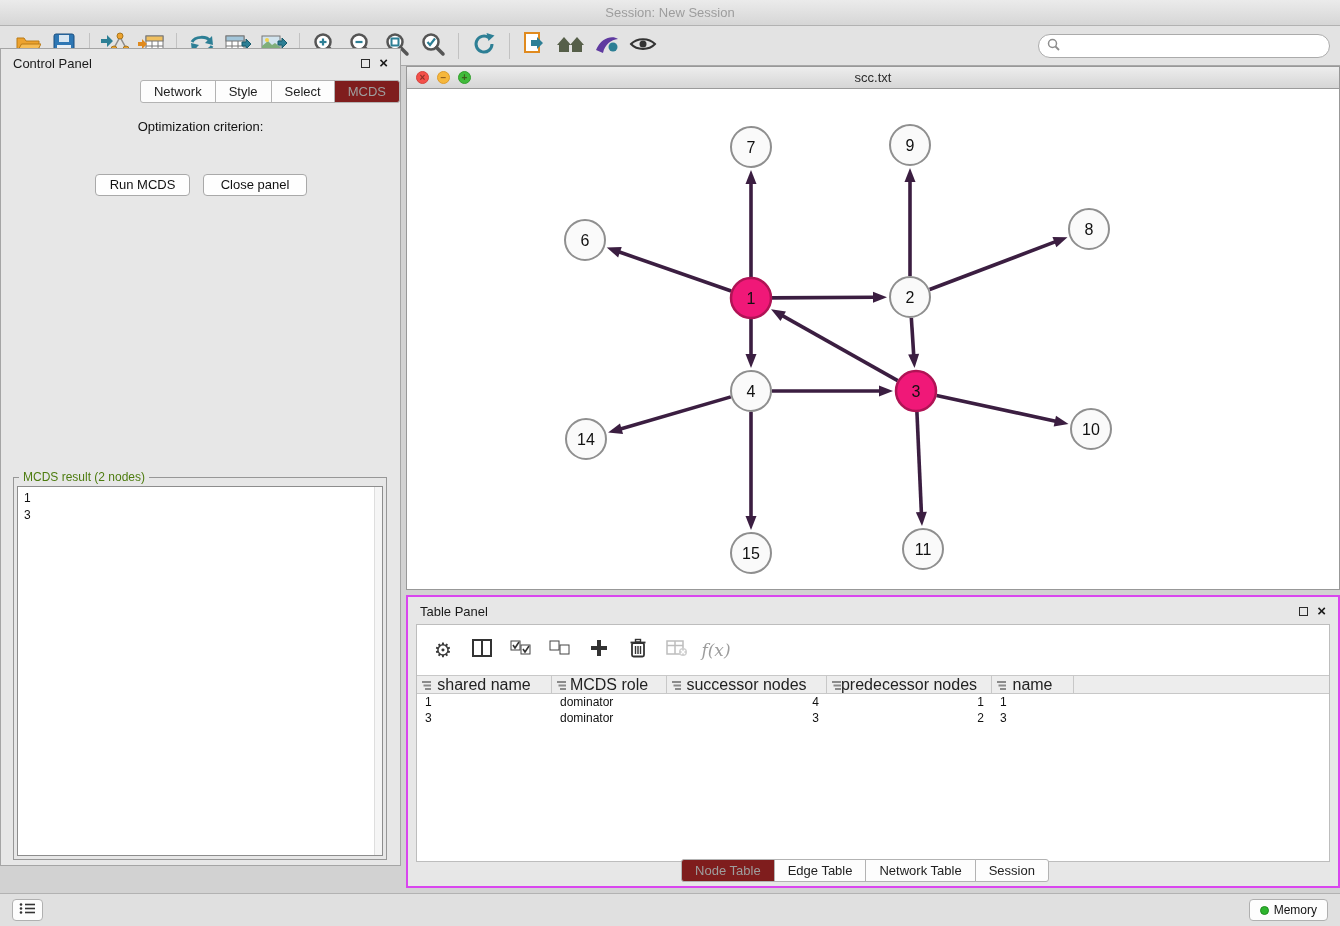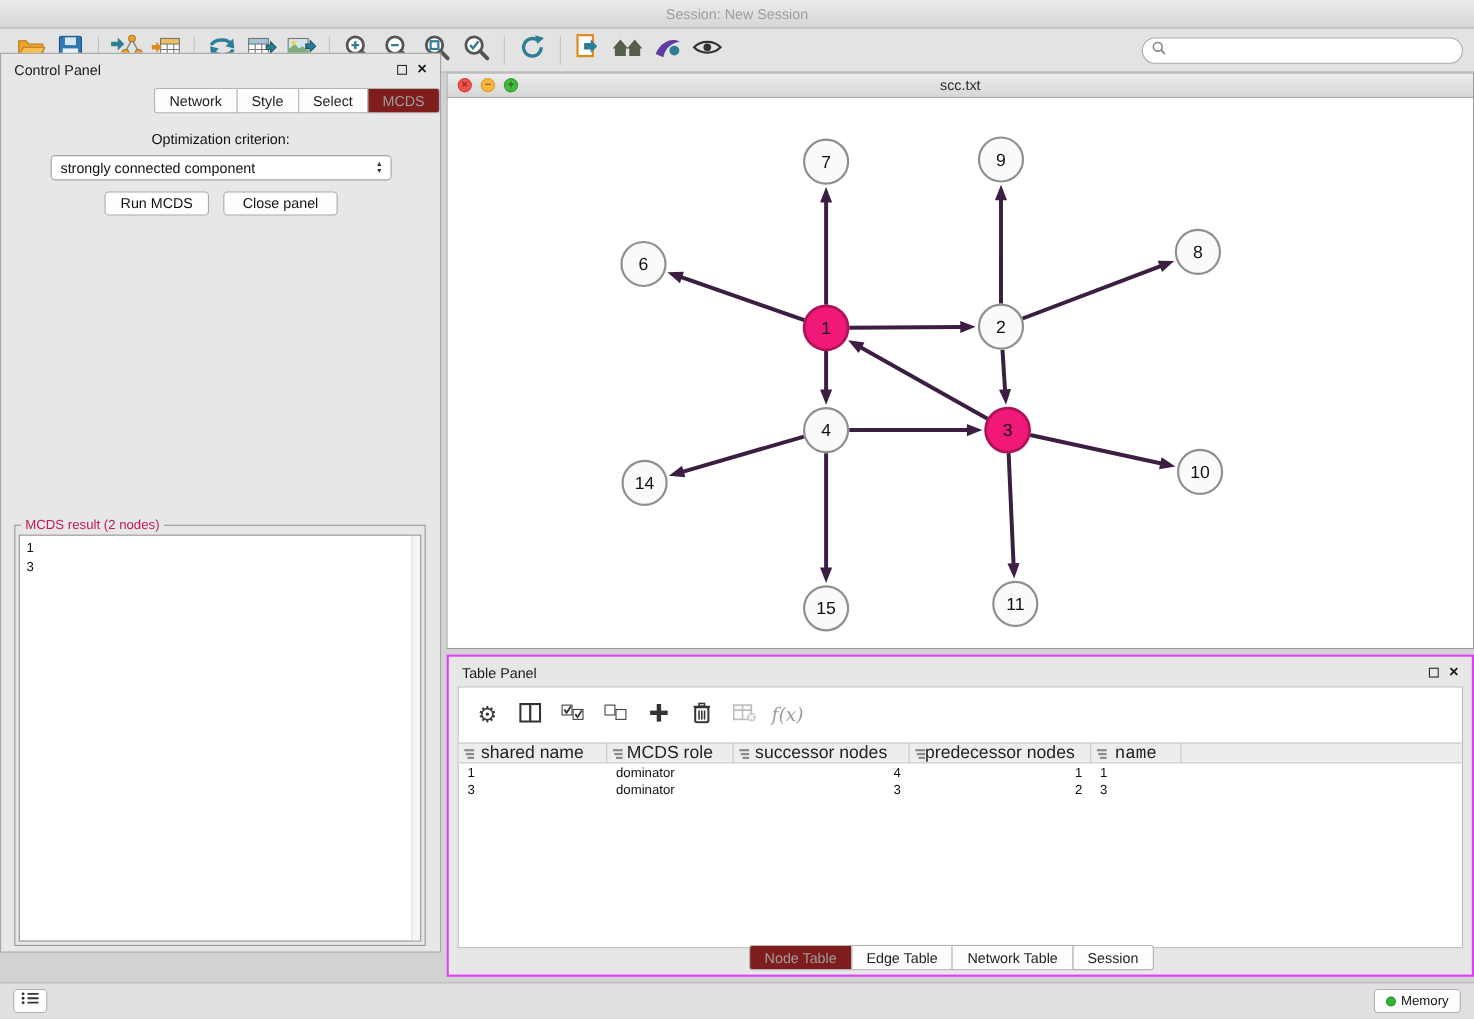--- a/index.html
+++ b/index.html
@@ -63,21 +63,21 @@
   }
   .stepper { margin-left:auto; display:flex; flex-direction:column; align-items:center; font-size:6.5px; line-height:5.5px; color:#333; padding:0 3px; }
   .btn {
     position:absolute; height:22px; background:#fefefe; border:1px solid #a9a9a9;
     border-radius:4px; font-size:13px; color:#111; text-align:center; line-height:20px;
   }
   #run-btn { left:94px; top:125px; width:95px; }
   #close-btn { left:202px; top:125px; width:104px; }
 
   .result-group { position:absolute; left:12px; top:428px; width:374px; height:383px; border:1px solid #979797; }
-  .result-label { position:absolute; top:-8px; left:5px; background:#e7e7e7; padding:0 4px; font-size:12px; color:#be185d; }
+  .result-label { position:absolute; top:-8px; left:5px; background:#e7e7e7; padding:0 4px; font-size:12px; color:#4d7c0f; }
   .result-inner {
     position:absolute; left:3px; right:3px; top:8px; bottom:3px;
     background:#fff; border:1px solid #8d8d8d; font-size:12px; color:#111;
     padding:3px 6px; line-height:17px; overflow:hidden;
   }
   .result-scroll { position:absolute; top:0; bottom:0; right:0; width:8px; background:#f5f5f5; border-left:1px solid #dedede; }
 
   
   .network-window {
     position:absolute; left:406px; top:66px; width:934px; height:524px;
@@ -279,27 +279,20 @@
       <span class="close-x">×</span>
     </span>
   </div>
   <div class="tabs" id="cp-tabs">
       <div class="tab">Network</div>
       <div class="tab">Style</div>
       <div class="tab">Select</div>
       <div class="tab active">MCDS</div>
     </div>
   <div class="opt-label">Optimization criterion:</div>
-  <div class="dropdown">
-    <span>strongly connected component</span>
-    <span class="stepper">
-      <span>▲</span>
-      <span>▼</span>
-    </span>
-  </div>
   <div class="btn" id="run-btn">Run MCDS</div>
   <div class="btn" id="close-btn">Close panel</div>
   <div class="result-group">
     <span class="result-label">MCDS result (2 nodes)</span>
     <div class="result-inner">
       <div id="result-lines">
           <div>1</div>
           <div>3</div>
         </div>
       <div class="result-scroll"></div>
@@ -460,21 +453,21 @@
           <span>successor nodes</span>
         </div>
         <div class="th" style="width: 165px;">
           <svg class="sort-ic" width="10" height="9">
             <rect x="0" y="0" width="9" height="2" fill="#8a8a8a"></rect>
             <rect x="1.5" y="3.5" width="7.5" height="2" fill="#8a8a8a"></rect>
             <rect x="3" y="7" width="6" height="2" fill="#8a8a8a"></rect>
           </svg>
           <span>predecessor nodes</span>
         </div>
-        <div class="th" style="width: 82px; font-family: Liberation Mono, monospace;">
+        <div class="th" style="width: 82px;">
           <svg class="sort-ic" width="10" height="9">
             <rect x="0" y="0" width="9" height="2" fill="#8a8a8a"></rect>
             <rect x="1.5" y="3.5" width="7.5" height="2" fill="#8a8a8a"></rect>
             <rect x="3" y="7" width="6" height="2" fill="#8a8a8a"></rect>
           </svg>
           <span>name</span>
         </div>
       </div>
     <div id="table-body">
         <div class="tr">

